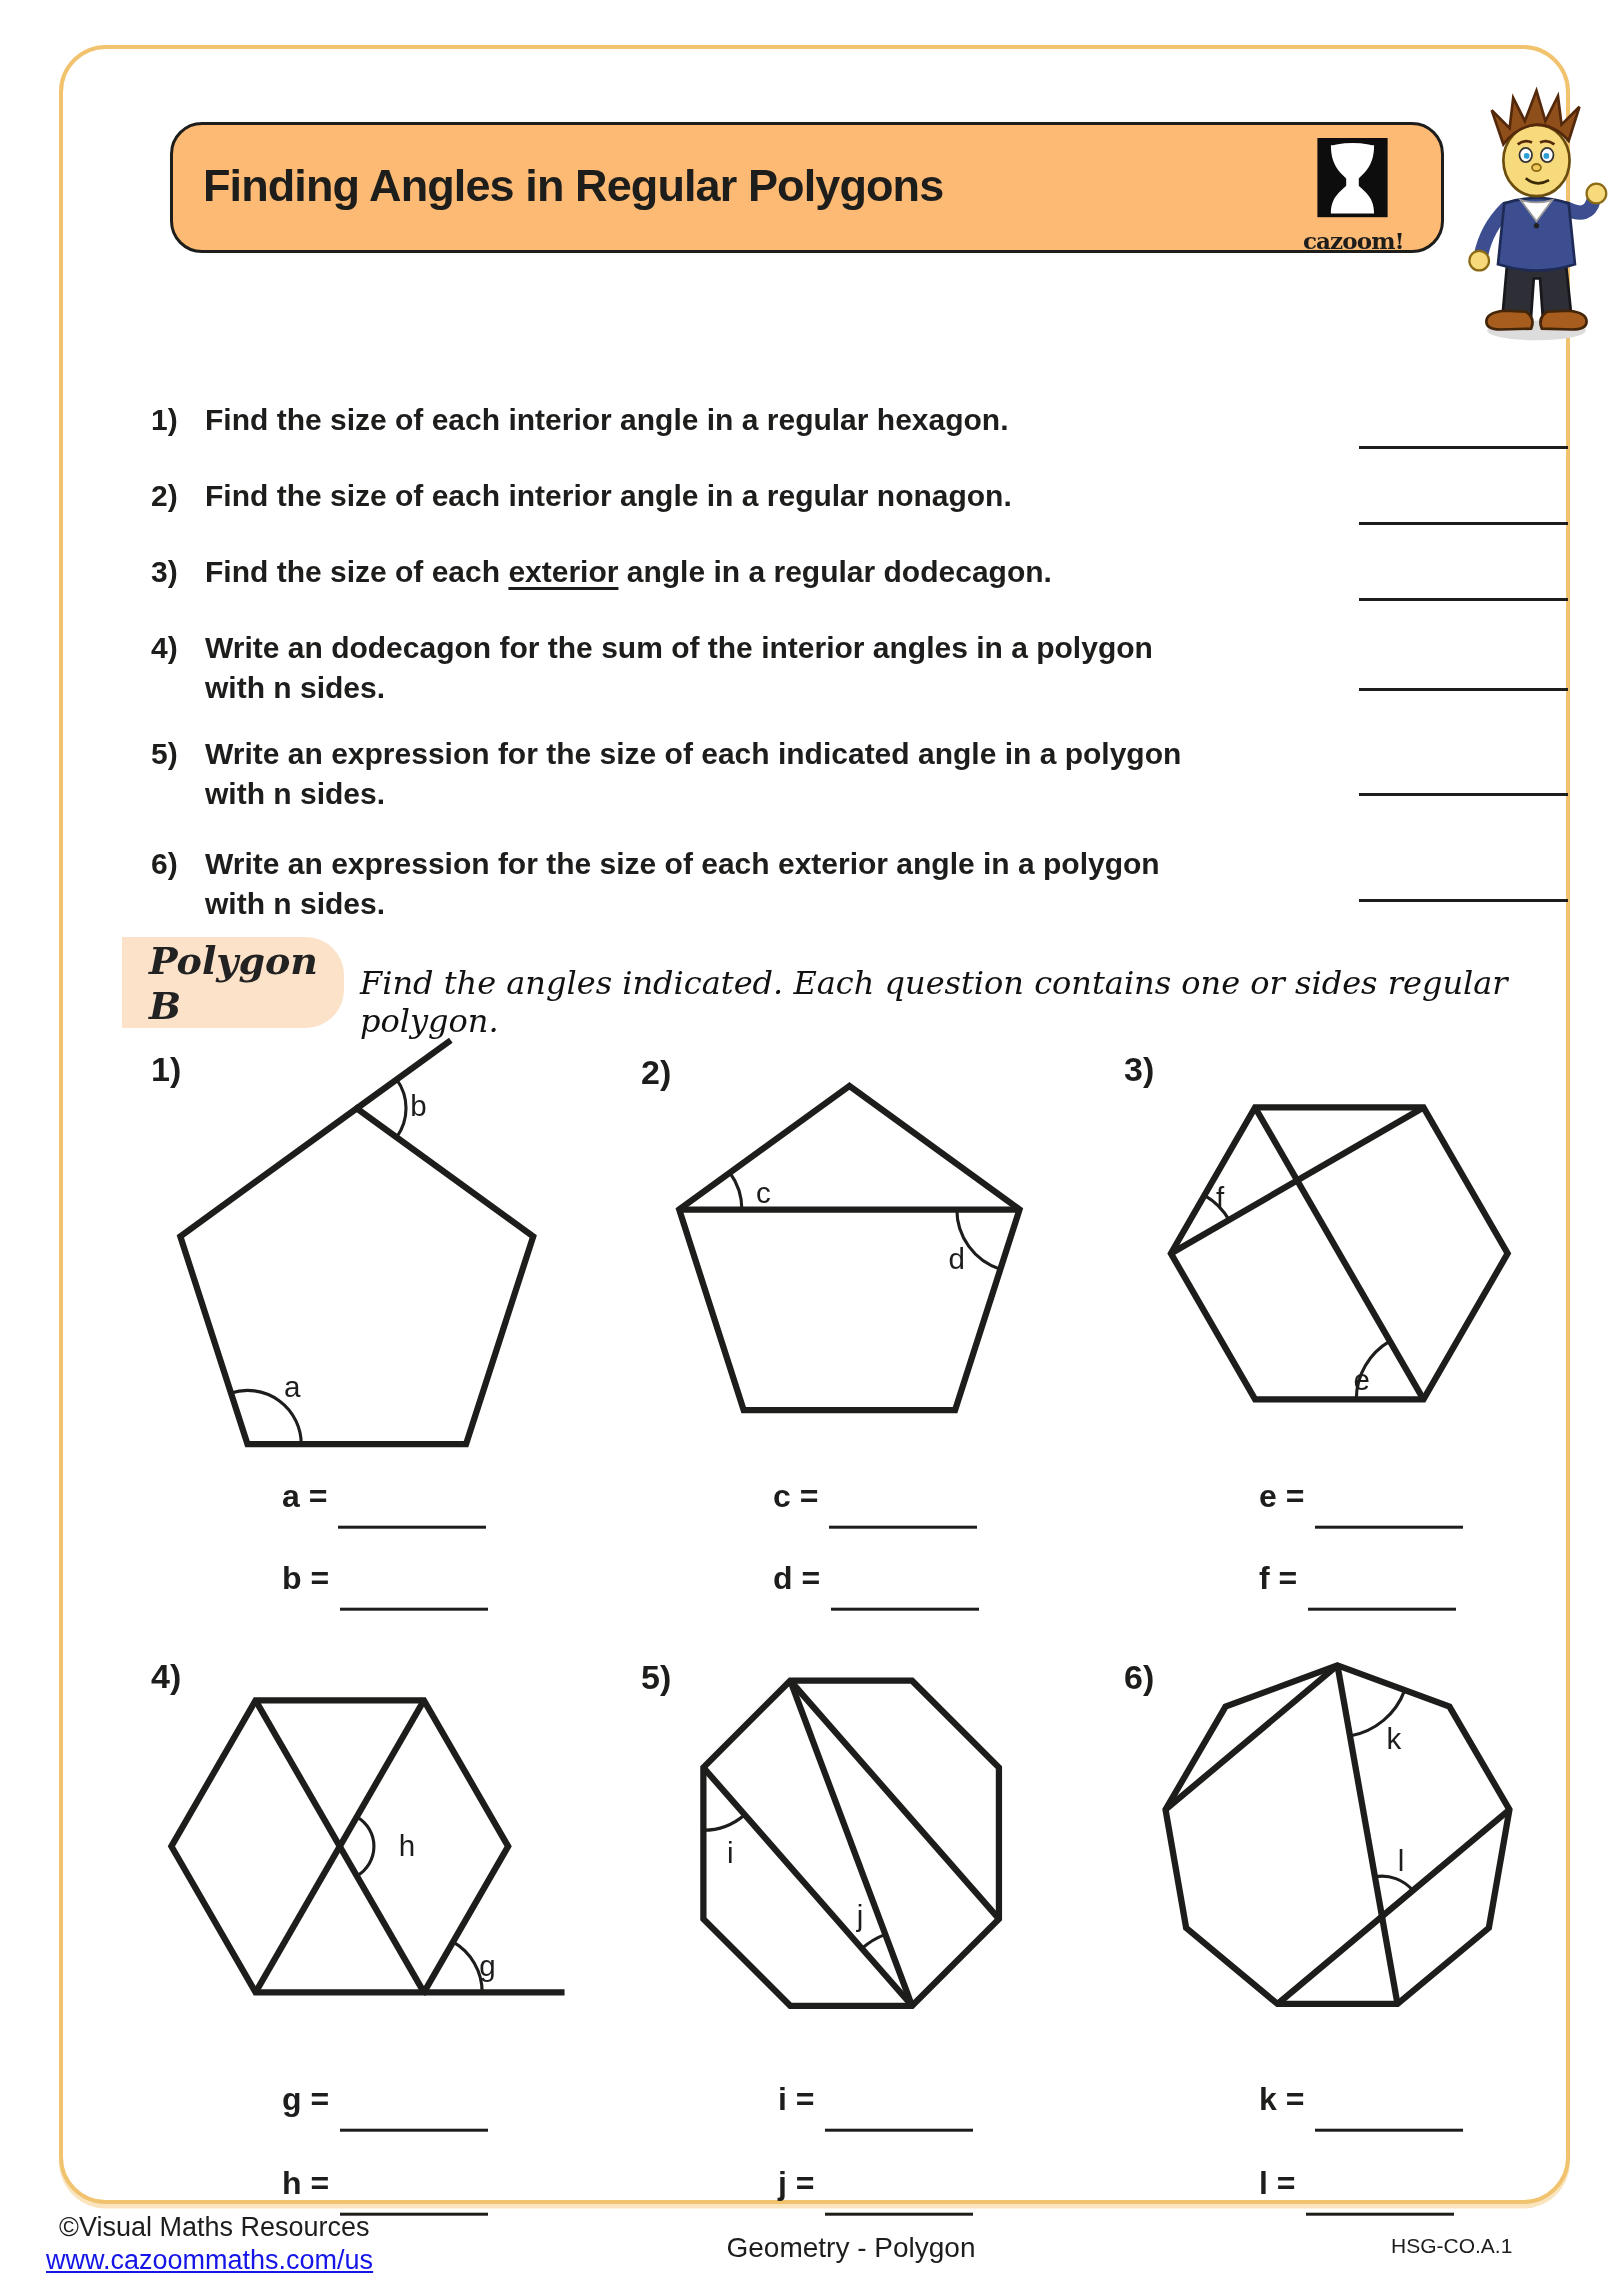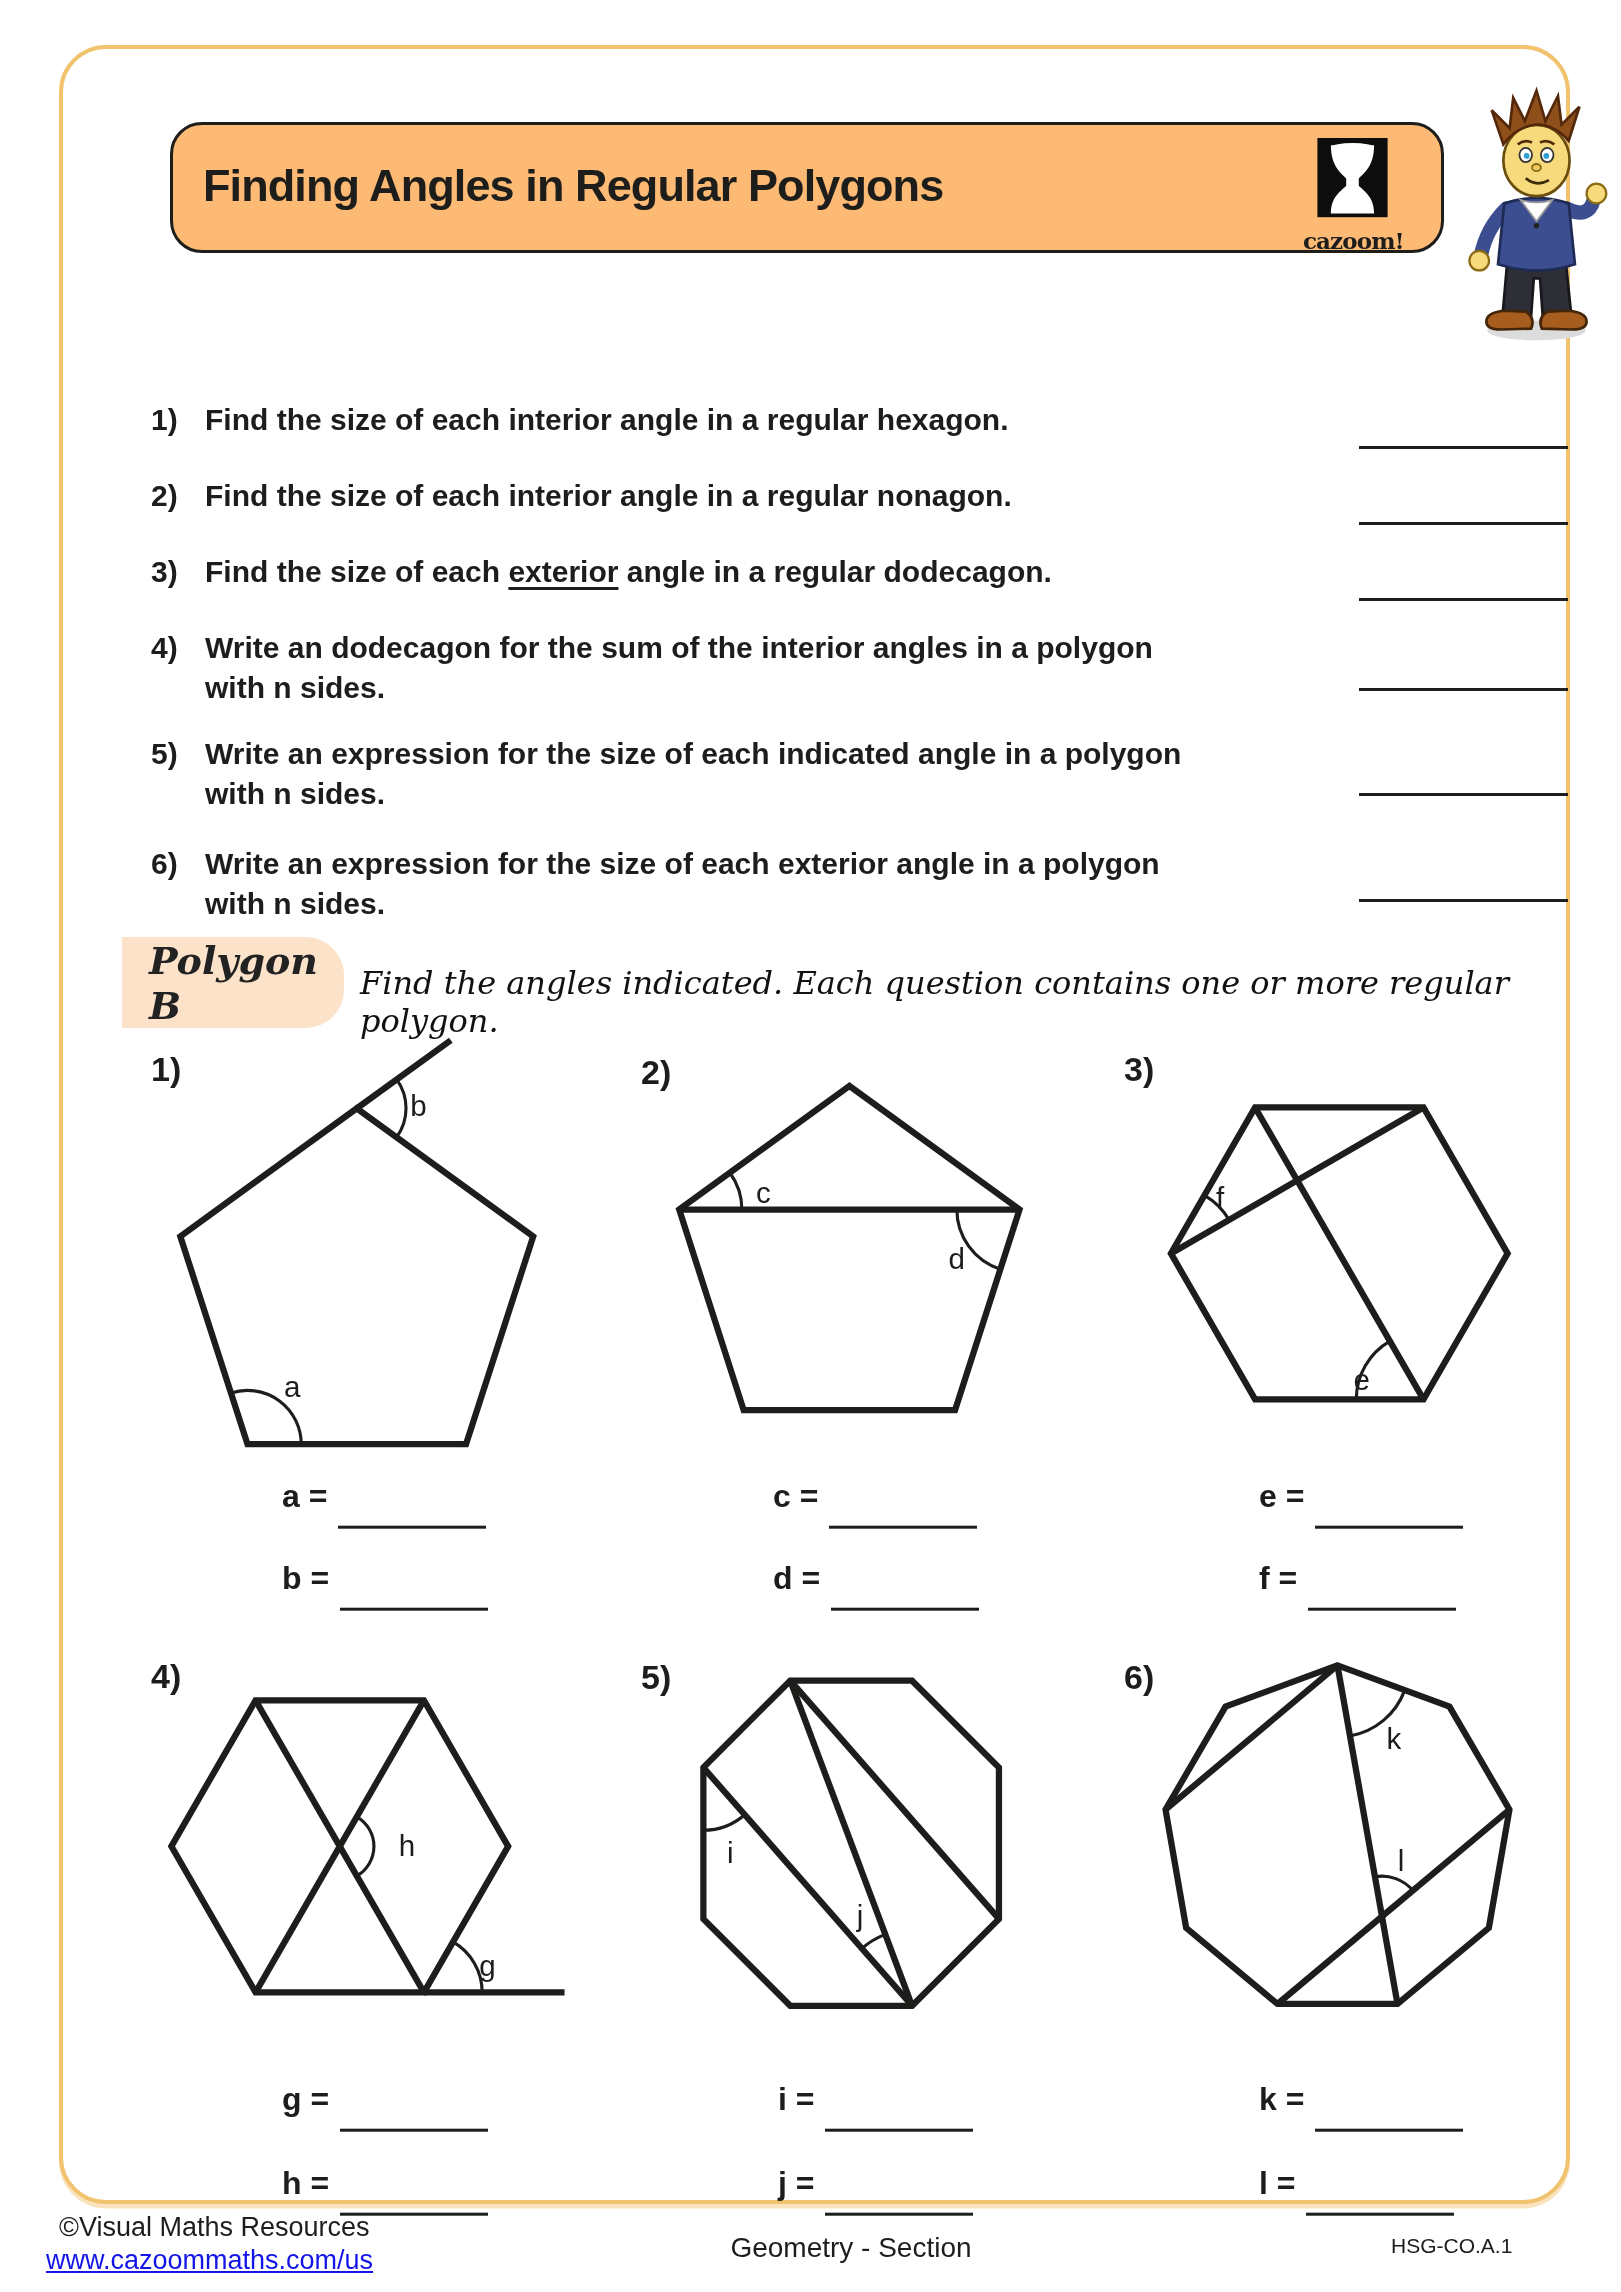--- a/index.html
+++ b/index.html
@@ -119,21 +119,21 @@
   <div class="blankA" style="top:397px"></div>
   <div class="blankA" style="top:473px"></div>
   <div class="blankA" style="top:549px"></div>
   <div class="blankA" style="top:639px"></div>
   <div class="blankA" style="top:744px"></div>
   <div class="blankA" style="top:850px"></div>
 
   <div class="tab tabB">
     <span>Polygon B</span>
   </div>
-  <div class="instruction">Find the angles indicated. Each question contains one or more regular polygon.</div>
+  <div class="instruction">Find the angles indicated. Each question contains one or sides regular polygon.</div>
 
   <span class="dnum" style="left:88px;top:1001px">1)</span>
   <span class="dnum" style="left:578px;top:1004px">2)</span>
   <span class="dnum" style="left:1061px;top:1001px">3)</span>
   <span class="dnum" style="left:88px;top:1608px">4)</span>
   <span class="dnum" style="left:578px;top:1609px">5)</span>
   <span class="dnum" style="left:1061px;top:1609px">6)</span>
 
   <svg class="diagrams" viewBox="0 1090 1811 1170">
 
@@ -244,16 +244,16 @@
         <span class="ans-line"></span>
   </div>
   <div class="ansrow" style="left:1196px;top:2113px">
     <span class="ans-label">l =</span>
         <span class="ans-line"></span>
   </div>
  </div>
 
  <div class="footer-copy">©Visual Maths Resources</div>
  <div class="footer-link">www.cazoommaths.com/us</div>
- <div class="footer-subject">Geometry - Section</div>
+ <div class="footer-subject">Geometry - Polygon</div>
  <div class="footer-code">HSG-CO.A.1</div>
 </div>
 
 
 </body></html>

